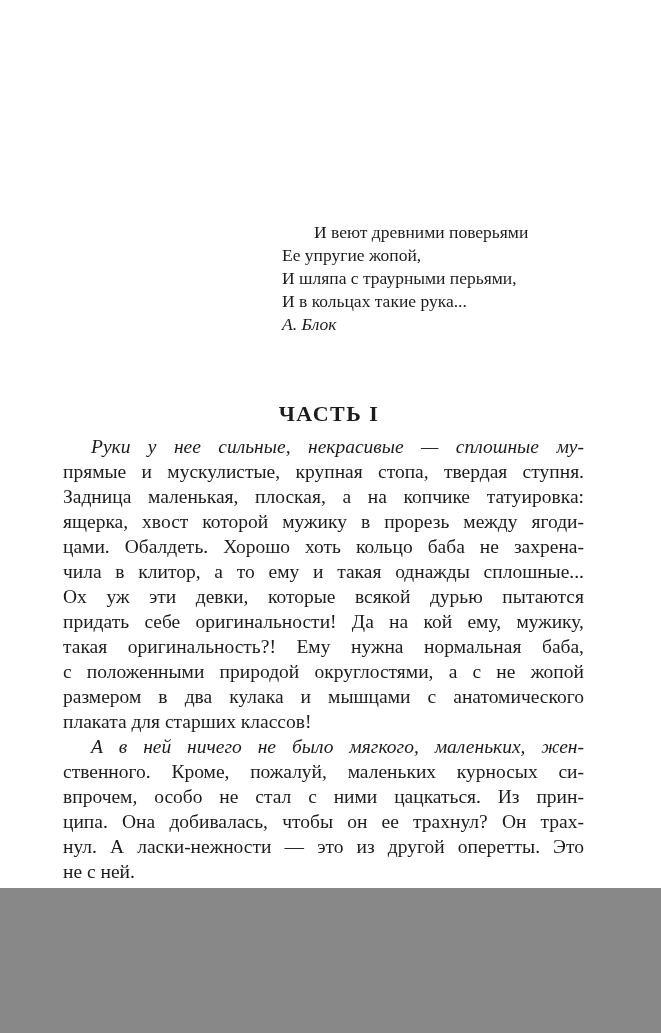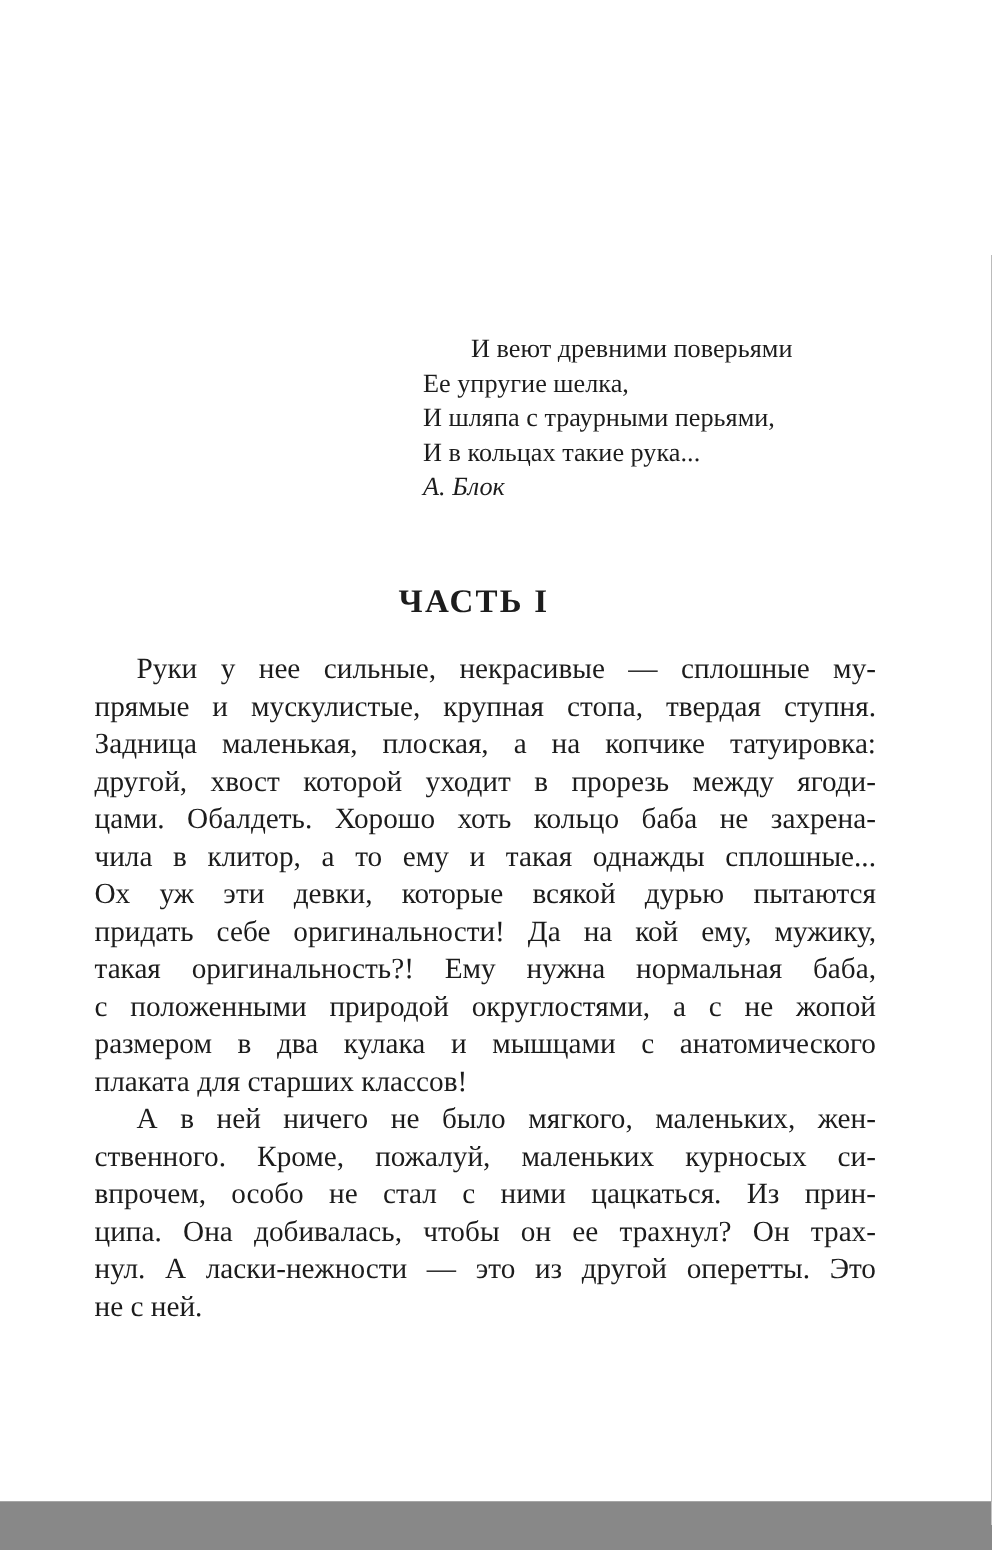--- a/index.html
+++ b/index.html
@@ -4,21 +4,21 @@
 <style>
   :root {
     --ink: #1c1c1c;
     --paper: #ffffff;
   }
   * { box-sizing: border-box; }
   html, body { margin: 0; padding: 0; background: #888; }
   .page {
     position: relative;
     width: 661px;
-    height: 1001px;
+    height: 888px;
     margin: 0 auto;
     background: var(--paper);
     color: var(--ink);
     font-family: "Liberation Serif", "DejaVu Serif", serif;
     overflow: hidden;
   }
   
   .epigraph {
     position: absolute;
     top: 221px;
@@ -34,21 +34,21 @@
     text-align: left;
     line-height: 23px;
     padding-right: 2px;
   }
   
   .heading {
     position: absolute;
     top: 385px;
     left: 53px;
     width: 520px;
-    margin: 3px;
+    margin: 16px;
     text-align: center;
     font-size: 22px;
     font-weight: bold;
     letter-spacing: 1.5px;
     line-height: 26px;
   }
   
   .body-text {
     position: absolute;
     top: 434px;
@@ -56,49 +56,49 @@
     width: 521px;
     font-size: 19.5px;
     line-height: 25px;
   }
   .paragraph { margin: 0; }
   .line {
     text-align: justify;
     text-align-last: justify;
     -moz-text-align-last: justify;
   }
-  .line.first { text-indent: 28px; }
+  .line.first { text-indent: 28px; font-style: italic; }
   .line.last {
     text-align-last: left;
     -moz-text-align-last: left;
   }
 </style>
 </head>
 <body>
 
 <div class="page">
 
   <div class="epigraph">
     <div class="verse">
         <div class="verse-line first">И веют древними поверьями</div>
-        <div class="verse-line">Ее упругие шелка,</div>
+        <div class="verse-line">Ее упругие жопой,</div>
         <div class="verse-line">И шляпа с траурными перьями,</div>
         <div class="verse-line">И в кольцах такие рука...</div>
       </div>
     <div class="epigraph-author">А. Блок</div>
   </div>
 
   <h1 class="heading">ЧАСТЬ I</h1>
 
   <div class="body-text">
       <div class="paragraph">
         <div class="line first">Руки у нее сильные, некрасивые — сплошные му-</div>
         <div class="line">прямые и мускулистые, крупная стопа, твердая ступня.</div>
         <div class="line">Задница маленькая, плоская, а на копчике татуировка:</div>
-        <div class="line">другой, хвост которой уходит в прорезь между ягоди-</div>
+        <div class="line">ящерка, хвост которой мужику в прорезь между ягоди-</div>
         <div class="line">цами. Обалдеть. Хорошо хоть кольцо баба не захрена-</div>
         <div class="line">чила в клитор, а то ему и такая однажды сплошные...</div>
         <div class="line">Ох уж эти девки, которые всякой дурью пытаются</div>
         <div class="line">придать себе оригинальности! Да на кой ему, мужику,</div>
         <div class="line">такая оригинальность?! Ему нужна нормальная баба,</div>
         <div class="line">с положенными природой округлостями, а с не жопой</div>
         <div class="line">размером в два кулака и мышцами с анатомического</div>
         <div class="line last">плаката для старших классов!</div>
       </div>
       <div class="paragraph">

